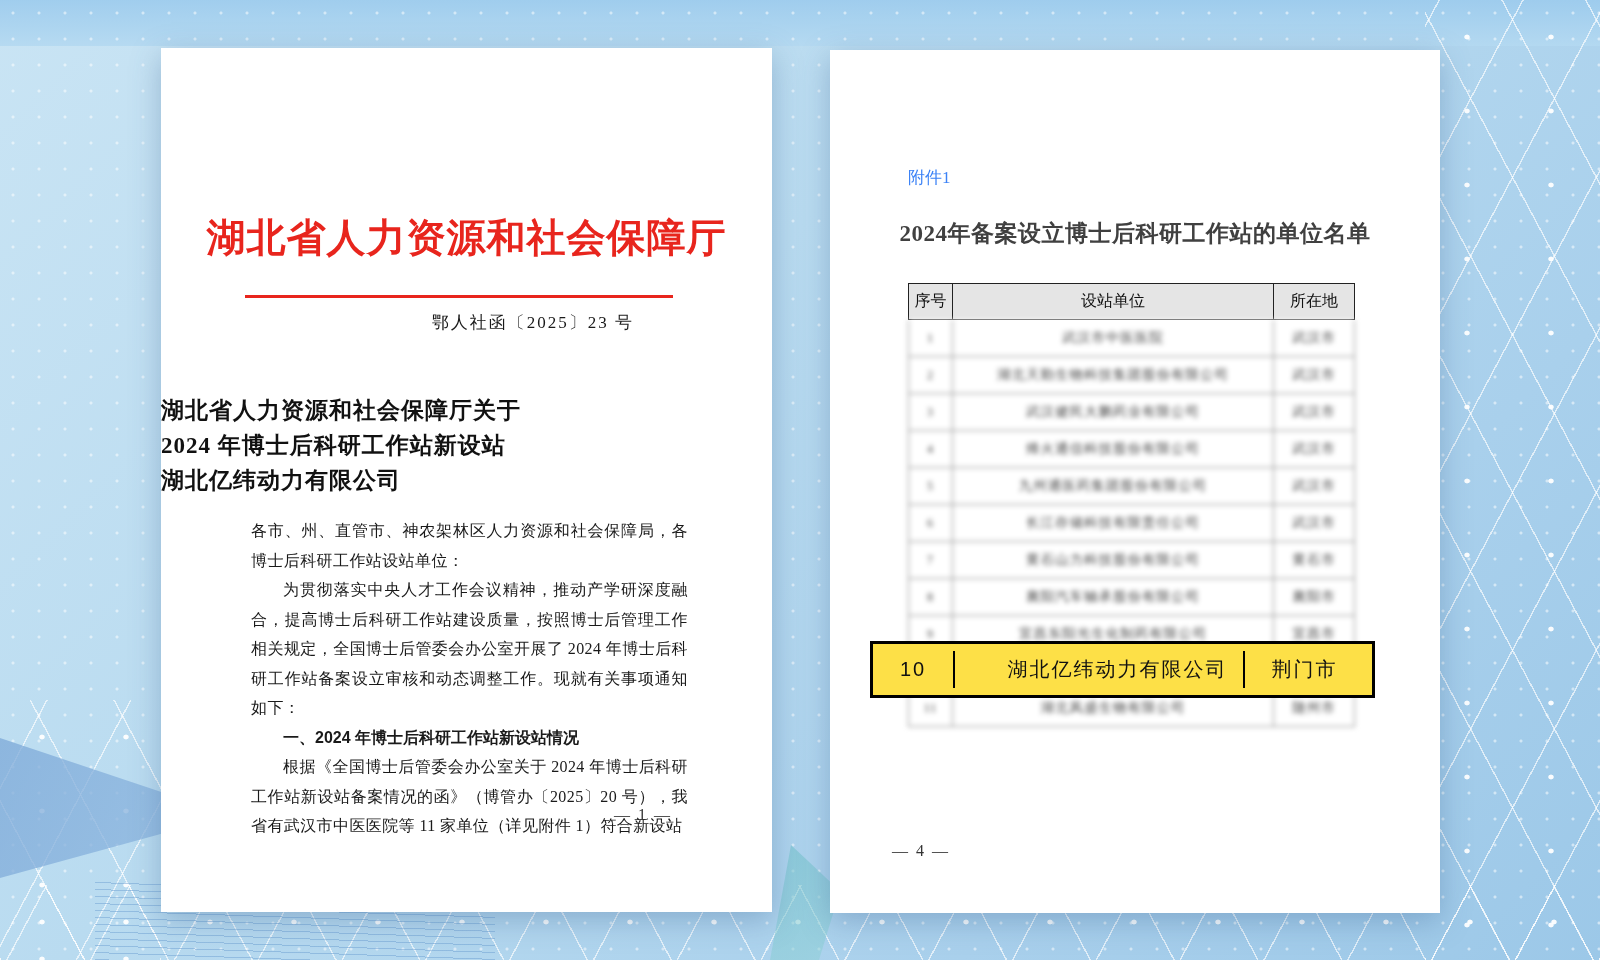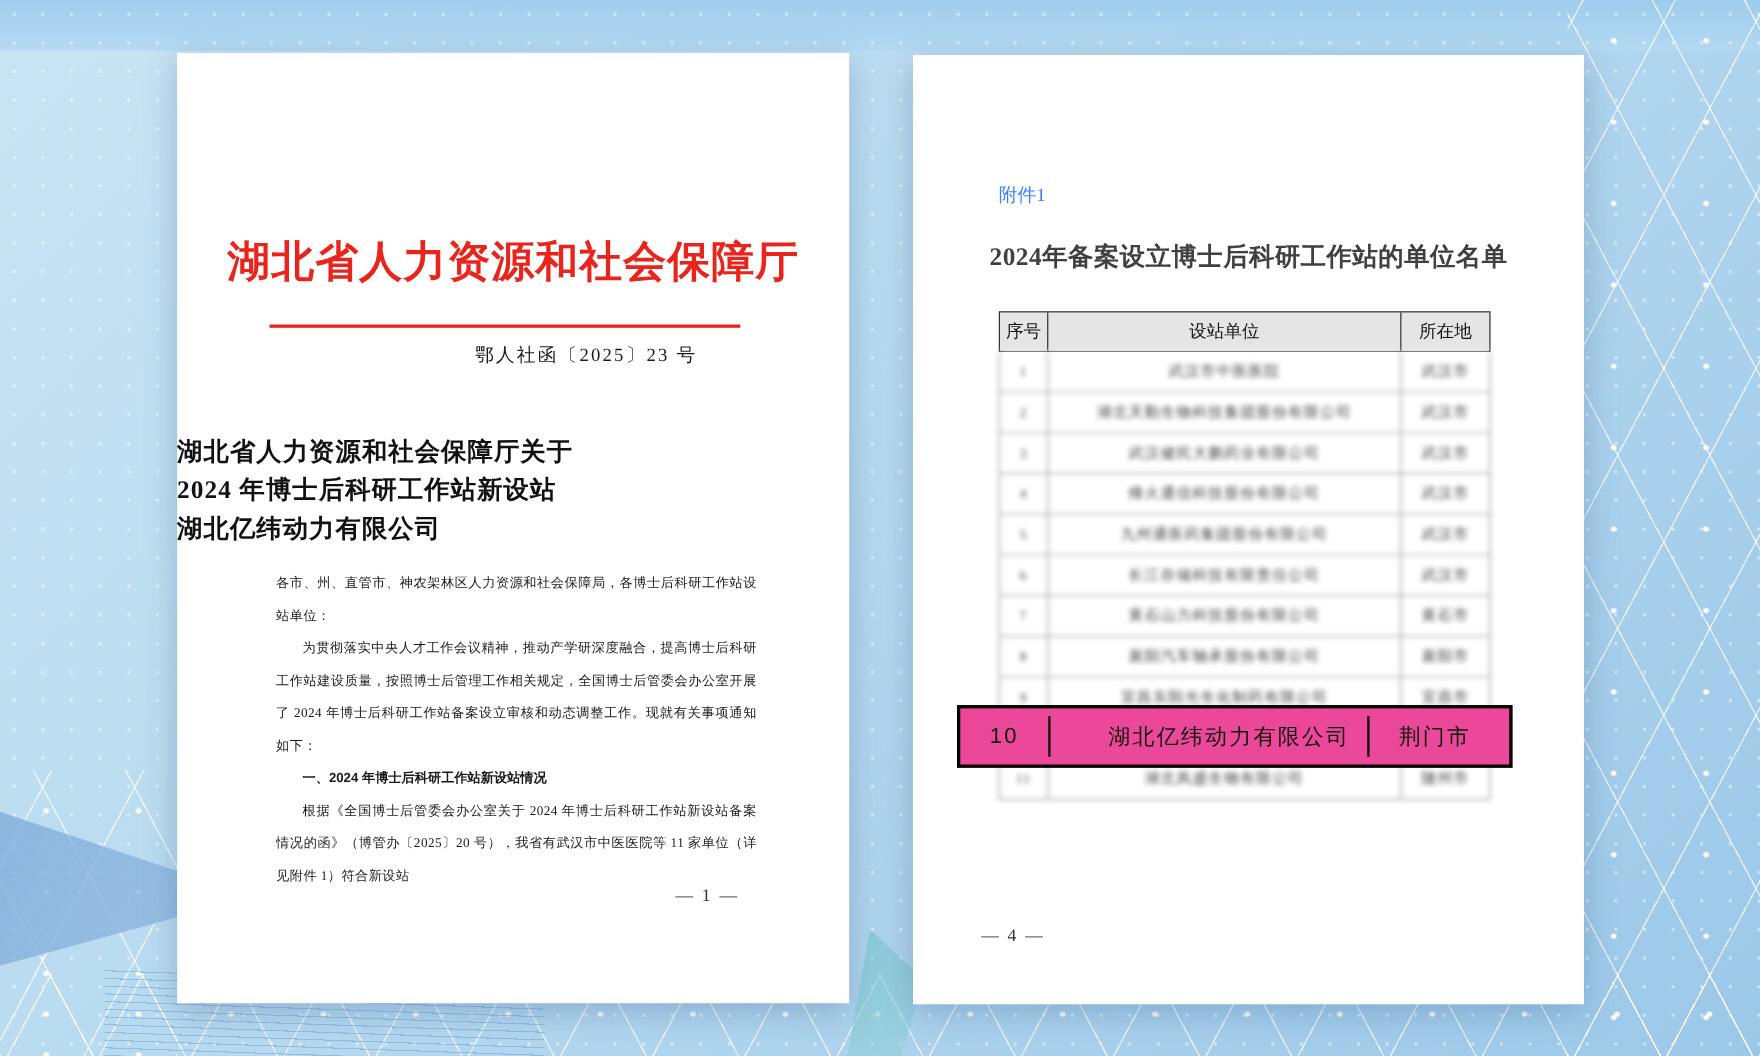--- a/index.html
+++ b/index.html
@@ -60,21 +60,21 @@
   .doc-num{
     position:absolute;right:138px;top:263px;
     font-size:17px;color:#1a1a1a;letter-spacing:2px;
   }
   .doc-title{
     position:absolute;left:0;top:345px;width:100%;
     font-size:23px;font-weight:bold;color:#111;line-height:35px;letter-spacing:1px;
   }
   .doc-body{
     position:absolute;left:90px;top:468px;width:437px;
-    font-size:12px;color:#1a1a1a;line-height:29.5px;text-align:justify;
+    font-size:16px;color:#1a1a1a;line-height:29.5px;text-align:justify;
     letter-spacing:.4px;
   }
   .doc-body p{margin:0;}
   .doc-body p.indent{text-indent:2em;}
   .doc-body p.hei{font-family:"Liberation Sans","DejaVu Sans",sans-serif;font-weight:bold;letter-spacing:0;}
   .pagenum{position:absolute;font-size:16px;color:#333;letter-spacing:2px;}
   .pagenum-left{right:100px;top:758px;}
   .pagenum-right{left:62px;top:792px;}
   
   .attach-label{position:absolute;left:78px;top:116px;font-size:17px;color:#3b82f6;}
@@ -98,21 +98,21 @@
     display:flex;height:37px;box-sizing:border-box;
     border-left:1px solid #8a8a8a;border-right:1px solid #8a8a8a;border-bottom:1px solid #8a8a8a;
     background:#fff;
   }
   .t-row .t-cell{border-right:1px solid #8a8a8a;font-size:13.5px;color:#3c3c3c;letter-spacing:1px;}
   .t-row .t-cell:last-child{border-right:none;}
   .t-row .c-no{font-size:12px;}
   
   .hl-row{
     position:absolute;left:40px;top:591px;width:505px;height:57px;
-    background:#ec4899;border:3px solid #000;box-sizing:border-box;
+    background:#fde047;border:3px solid #000;box-sizing:border-box;
     display:flex;z-index:6;
     font-family:"Liberation Sans","DejaVu Sans",sans-serif;
   }
   .hl-cell{display:flex;align-items:center;justify-content:center;font-size:20px;color:#111;font-weight:500;letter-spacing:2px;}
   .hl-no{width:80px;flex:none;}
   .hl-unit{flex:1;padding-left:45px;}
   .hl-city{width:135px;flex:none;}
   .hl-sep{position:absolute;top:7px;bottom:7px;width:2px;background:#000;}
   .hl-sep1{left:80px;}
   .hl-sep2{left:370px;}

